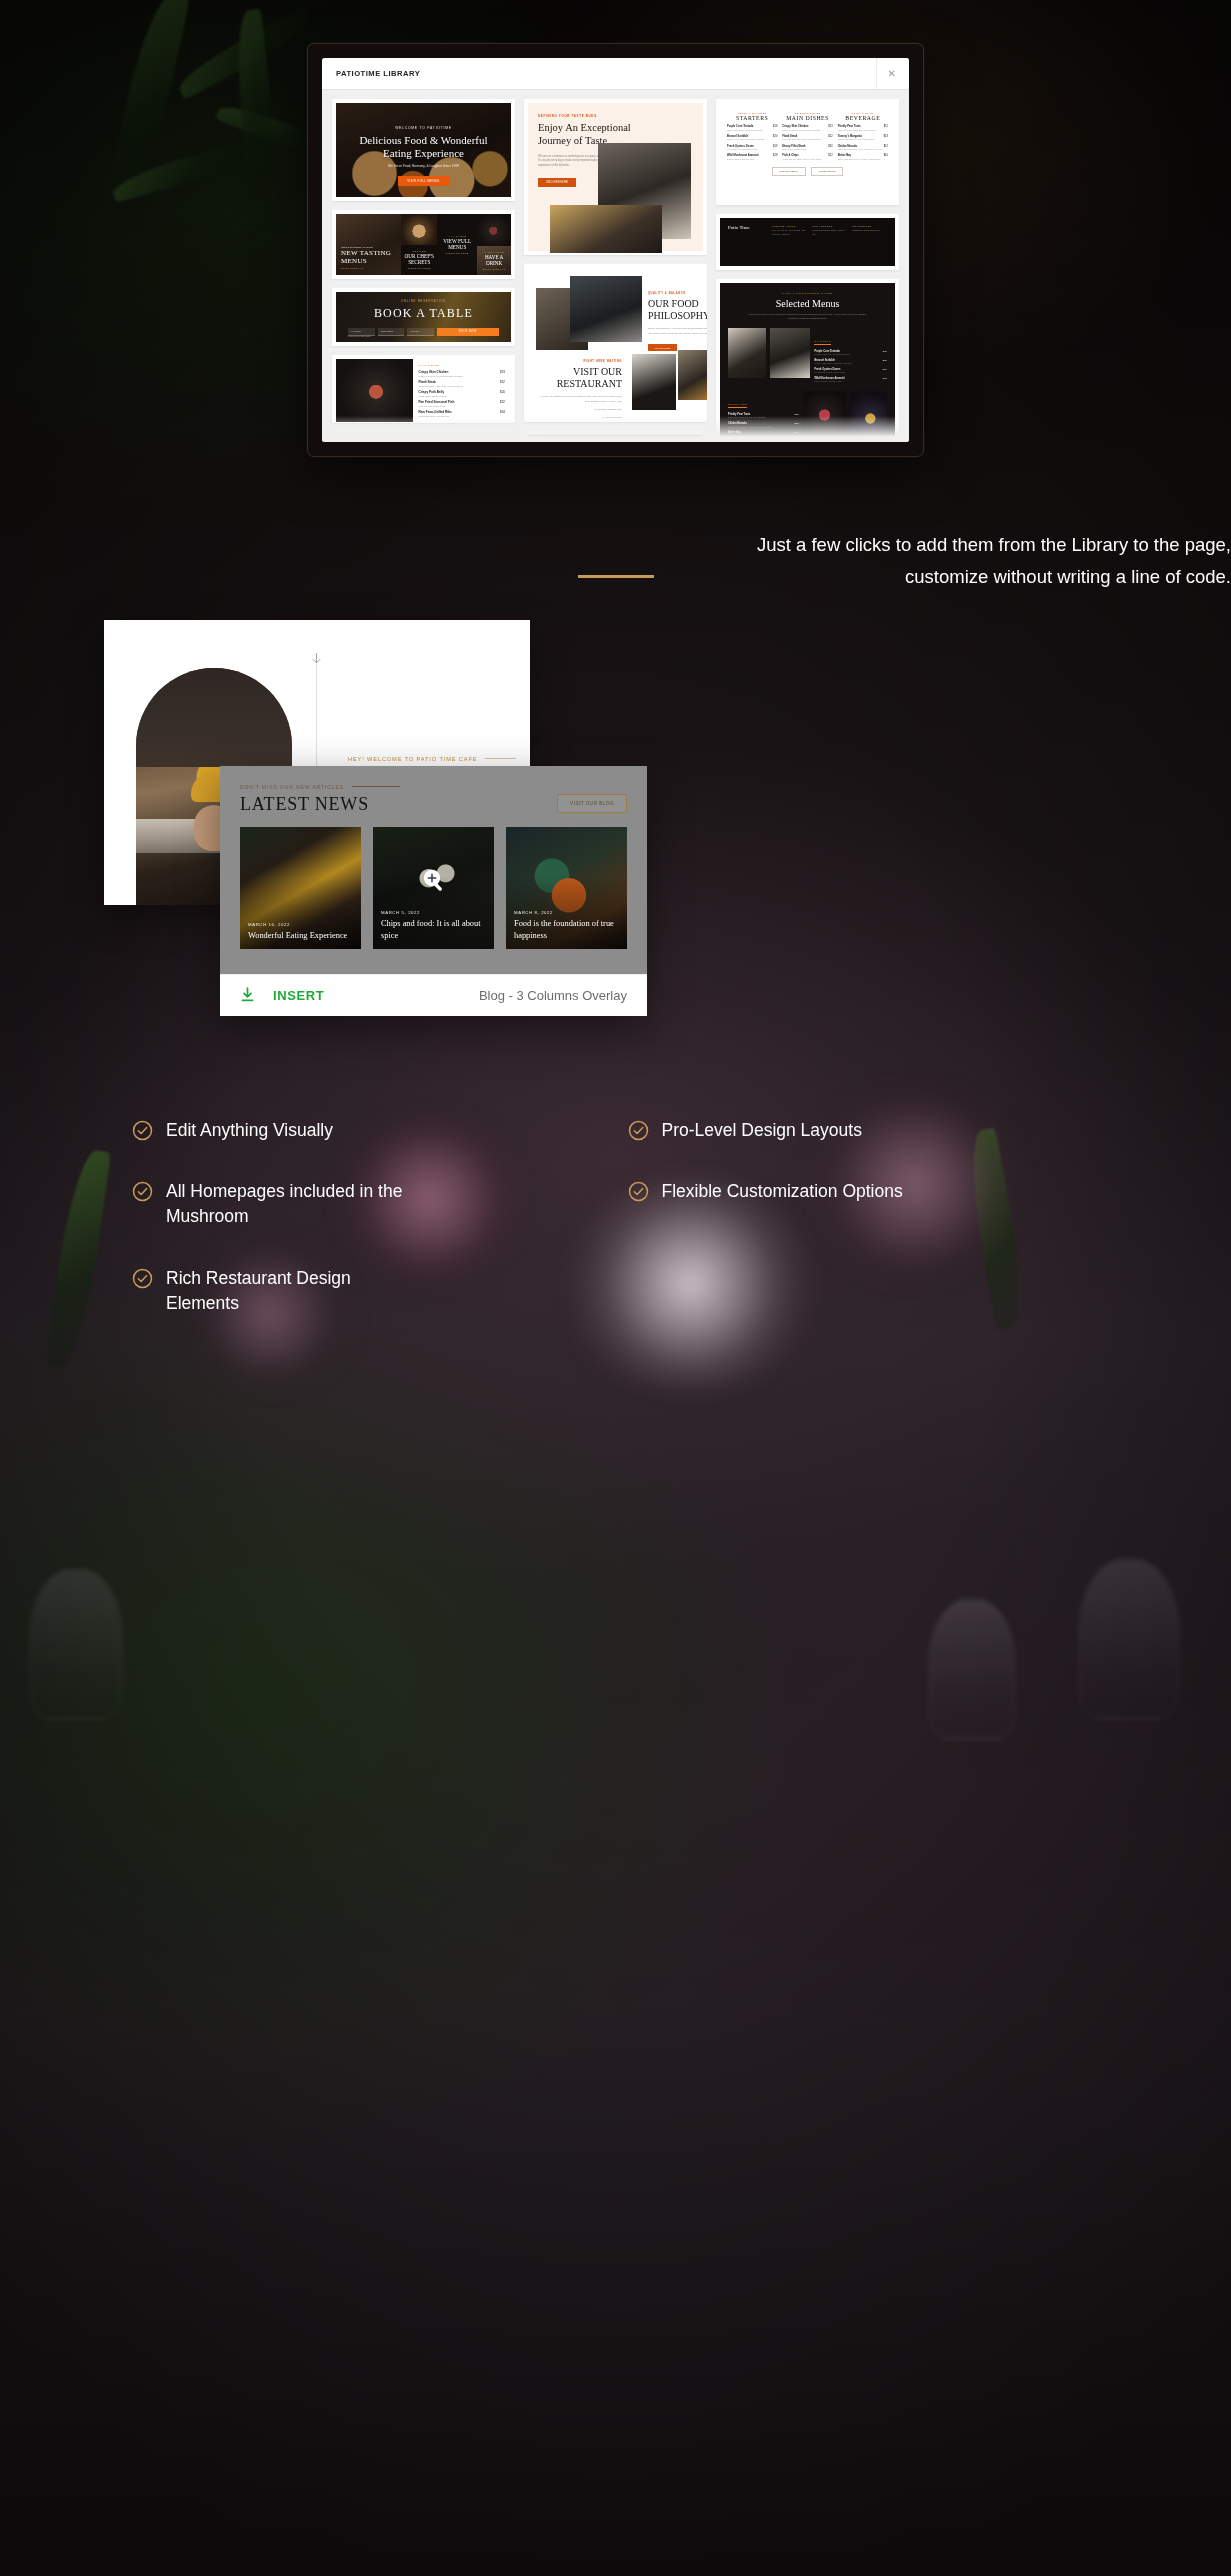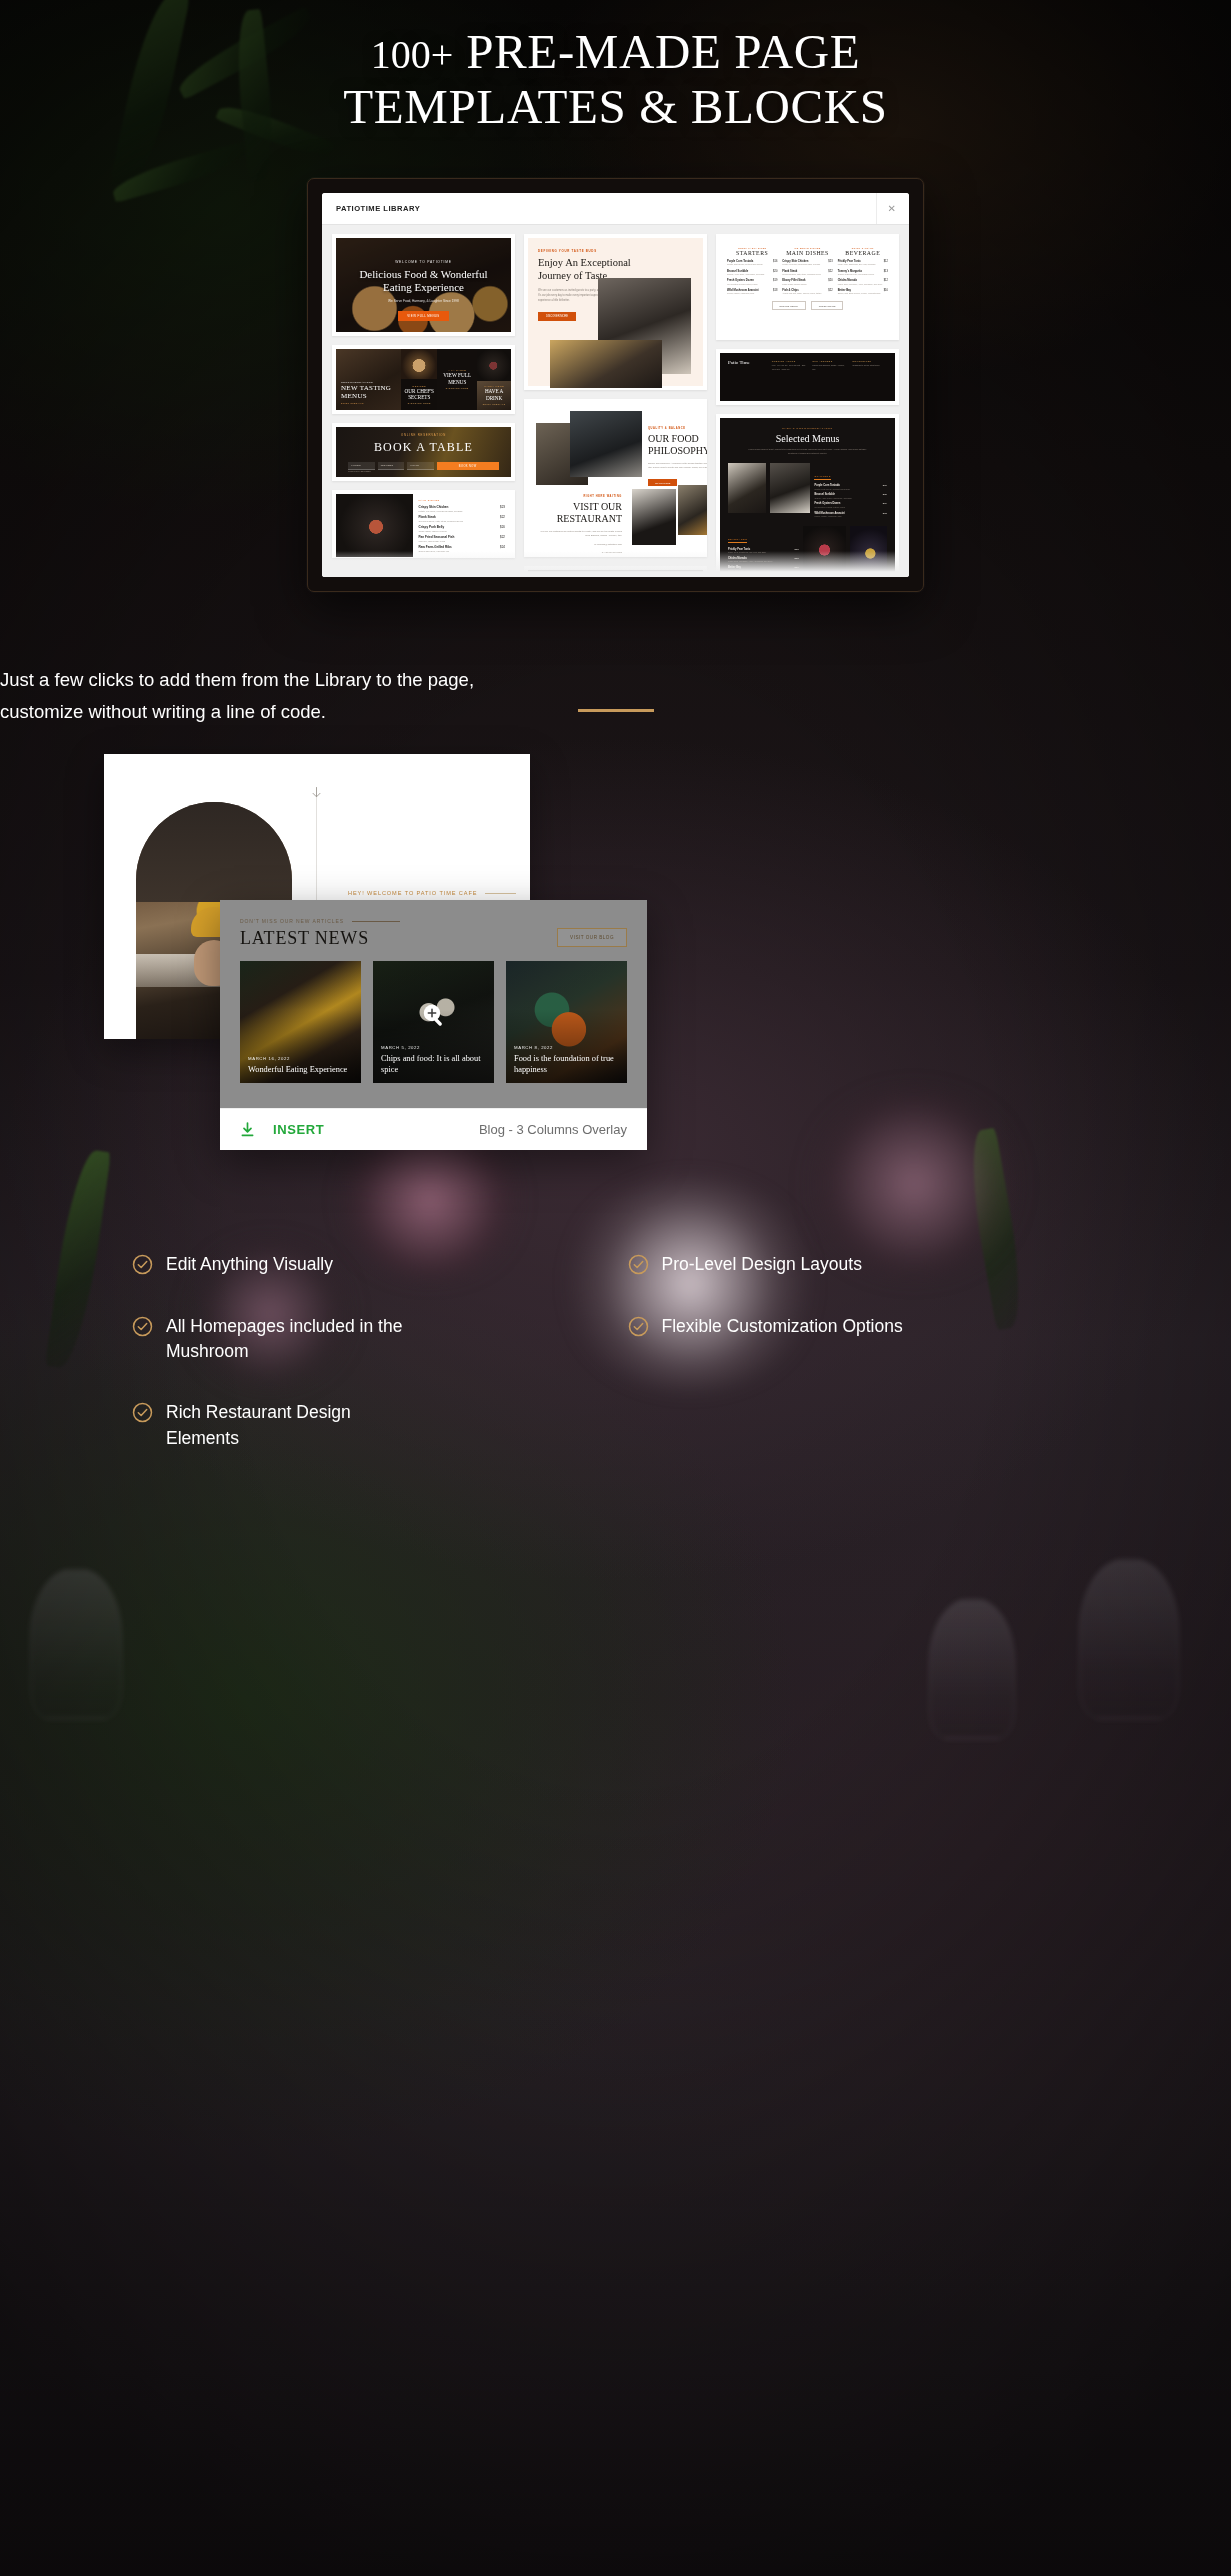--- a/index.html
+++ b/index.html
@@ -219,21 +219,21 @@
   .t-sel .i3 { height:50px; background:radial-gradient(circle at 50% 48%, #b83b4a 0 16%, #241c1a 17%, #0f0d0c 72%); }
   .t-sel .i4 { height:50px; background:radial-gradient(circle at 55% 55%, #caa33f 0 14%, #2a2434 16%, #100d14 72%); }
 
   
   .t-wide { height:46px; background:linear-gradient(150deg,#1c1a18,#0d0c0b 55%,#23201c); }
 
   .lib-fade { position:absolute; left:0; right:0; bottom:0; height:26px; background:linear-gradient(180deg, rgba(240,240,240,0), #f0f0f0 80%); pointer-events:none; }
 
   
   .subtitle {
-    text-align:left; color:#fff; font-size:18.5px; line-height:1.72;
+    text-align:right; color:#fff; font-size:18.5px; line-height:1.72;
     margin-top:72px; position:relative;
   }
   .sub-underline { width:76px; height:3px; background:#c79a5b; margin:0 auto; position:relative; top:-18px; }
 
   
   .preview { position:relative; width:1231px; height:420px; margin-top:24px; }
   .story-card {
     position:absolute; left:104px; top:0; width:426px; height:285px; background:#fff;
     box-shadow:0 12px 34px rgba(0,0,0,.38);
     display:flex;
@@ -312,25 +312,20 @@
   <div class="blossom" style="left:180px;top:1239px;width:180px;height:150px;background:radial-gradient(circle,#6d4f5e 0%,rgba(50,34,42,.3) 55%,rgba(0,0,0,0) 74%);"></div>
   <div class="glass" style="left:30px;top:1569px;width:92px;height:150px;"></div>
   <div class="glass" style="left:1079px;top:1559px;width:100px;height:160px;"></div>
   <div class="glass" style="left:929px;top:1599px;width:86px;height:140px;"></div>
   <div class="vignette"></div>
 </div>
 
 <div class="page">
 
 
-  <h1 class="headline">
-    <span class="num">100+</span>
-    <span>PRE-MADE PAGE</span><br>
-    <span>TEMPLATES &amp; BLOCKS</span>
-  </h1>
 
   <div class="lib-shell">
     <div class="lib-inner">
 
       <div class="lib-head">
         <div class="lib-title">PATIOTIME LIBRARY</div>
         <div class="lib-tabs">
           <div class="lib-tab active">Block</div>
           <div class="lib-tab">Page</div>
         </div>

